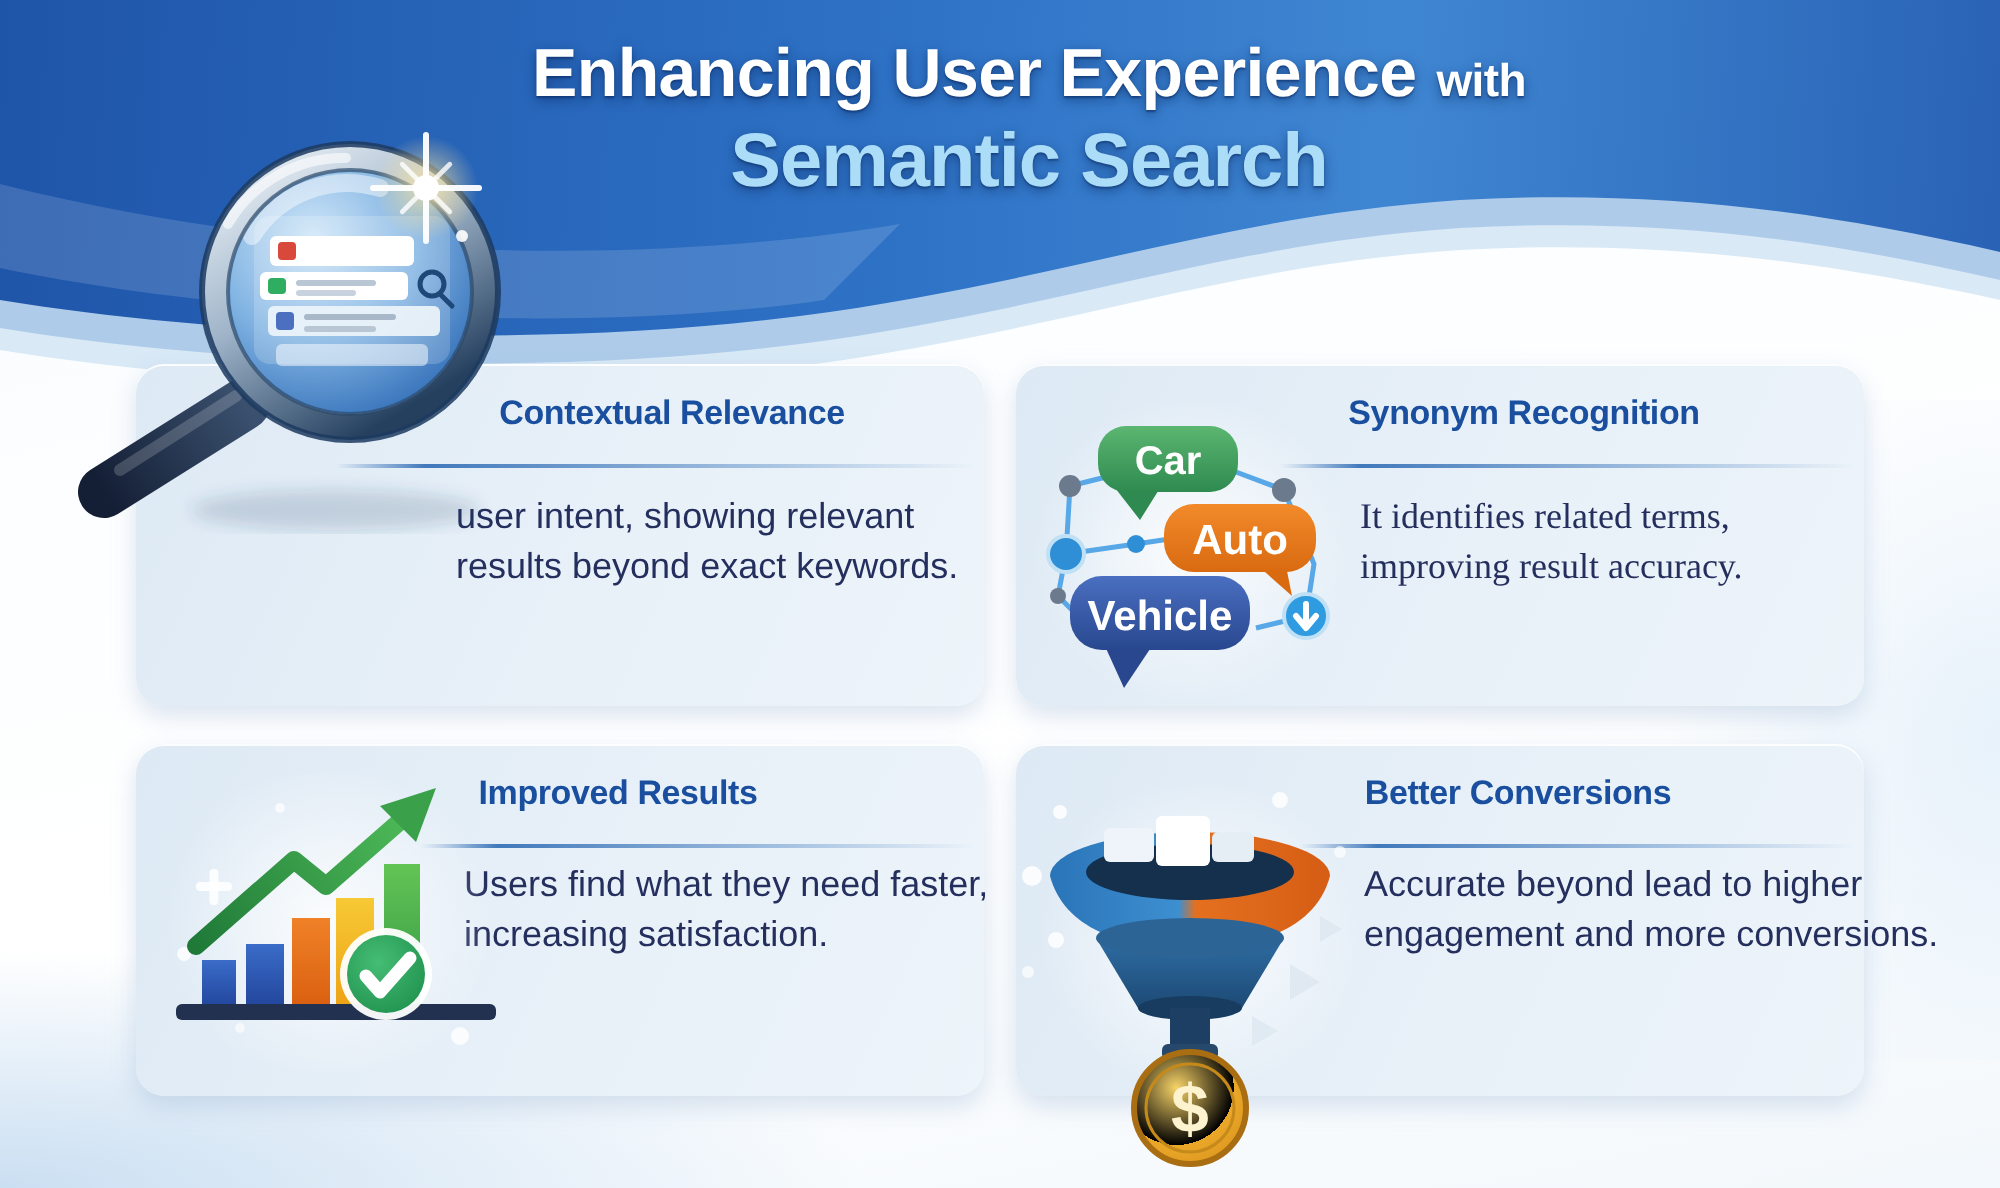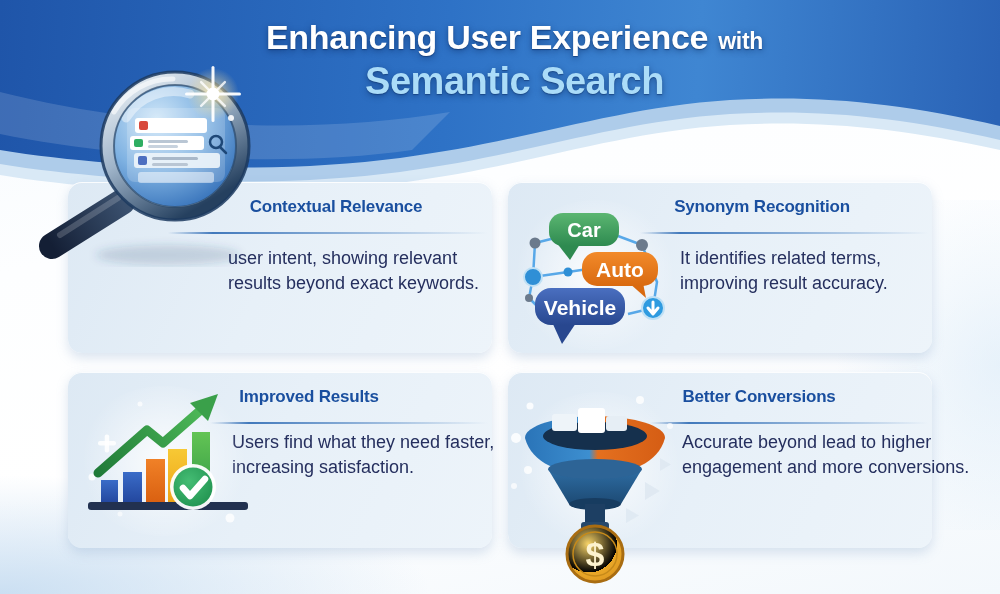--- a/index.html
+++ b/index.html
@@ -25,21 +25,21 @@
     box-shadow:0 5px 12px rgba(125,158,198,.28),inset 0 1px 0 rgba(255,255,255,.85);}
   .card h2{position:absolute;top:15px;margin:0;width:280px;text-align:center;
     font-size:17px;font-weight:bold;color:#1a4f9f;letter-spacing:-.2px;}
   .divider{position:absolute;top:50px;right:4px;height:2px;
     background:linear-gradient(90deg,rgba(47,108,181,0) 0%,rgba(47,108,181,.9) 14%,rgba(72,128,192,.4) 68%,rgba(47,108,181,0) 100%);}
   .body{position:absolute;color:#252f5e;font-size:18px;line-height:24.5px;}
   .body div{white-space:nowrap;}
   #card1{left:68px;top:182px;height:171px;}
   #card1 h2{left:128px;} #card1 .divider{left:100px;} #card1 .body{left:160px;top:64px;}
   #card2{left:508px;top:182px;height:171px;}
-  #card2 h2{left:114px;} #card2 .divider{left:132px;} #card2 .body{left:172px;top:64px;}
+  #card2 h2{left:114px;} #card2 .divider{left:132px;} #card2 .body{left:172px;top:64px;font-family:Liberation Serif, serif;}
   #card3{left:68px;top:372px;height:176px;}
   #card3 h2{left:101px;} #card3 .divider{left:142px;} #card3 .body{left:164px;top:58px;}
   #card4{left:508px;top:372px;height:176px;}
   #card4 h2{left:111px;} #card4 .divider{left:142px;} #card4 .body{left:174px;top:58px;}
   .icon-glow{position:absolute;border-radius:50%;
     background:radial-gradient(circle,rgba(255,255,255,.85) 0%,rgba(255,255,255,0) 70%);}
   .card svg{position:absolute;overflow:visible;}
 </style>
 </head>
 <body>

